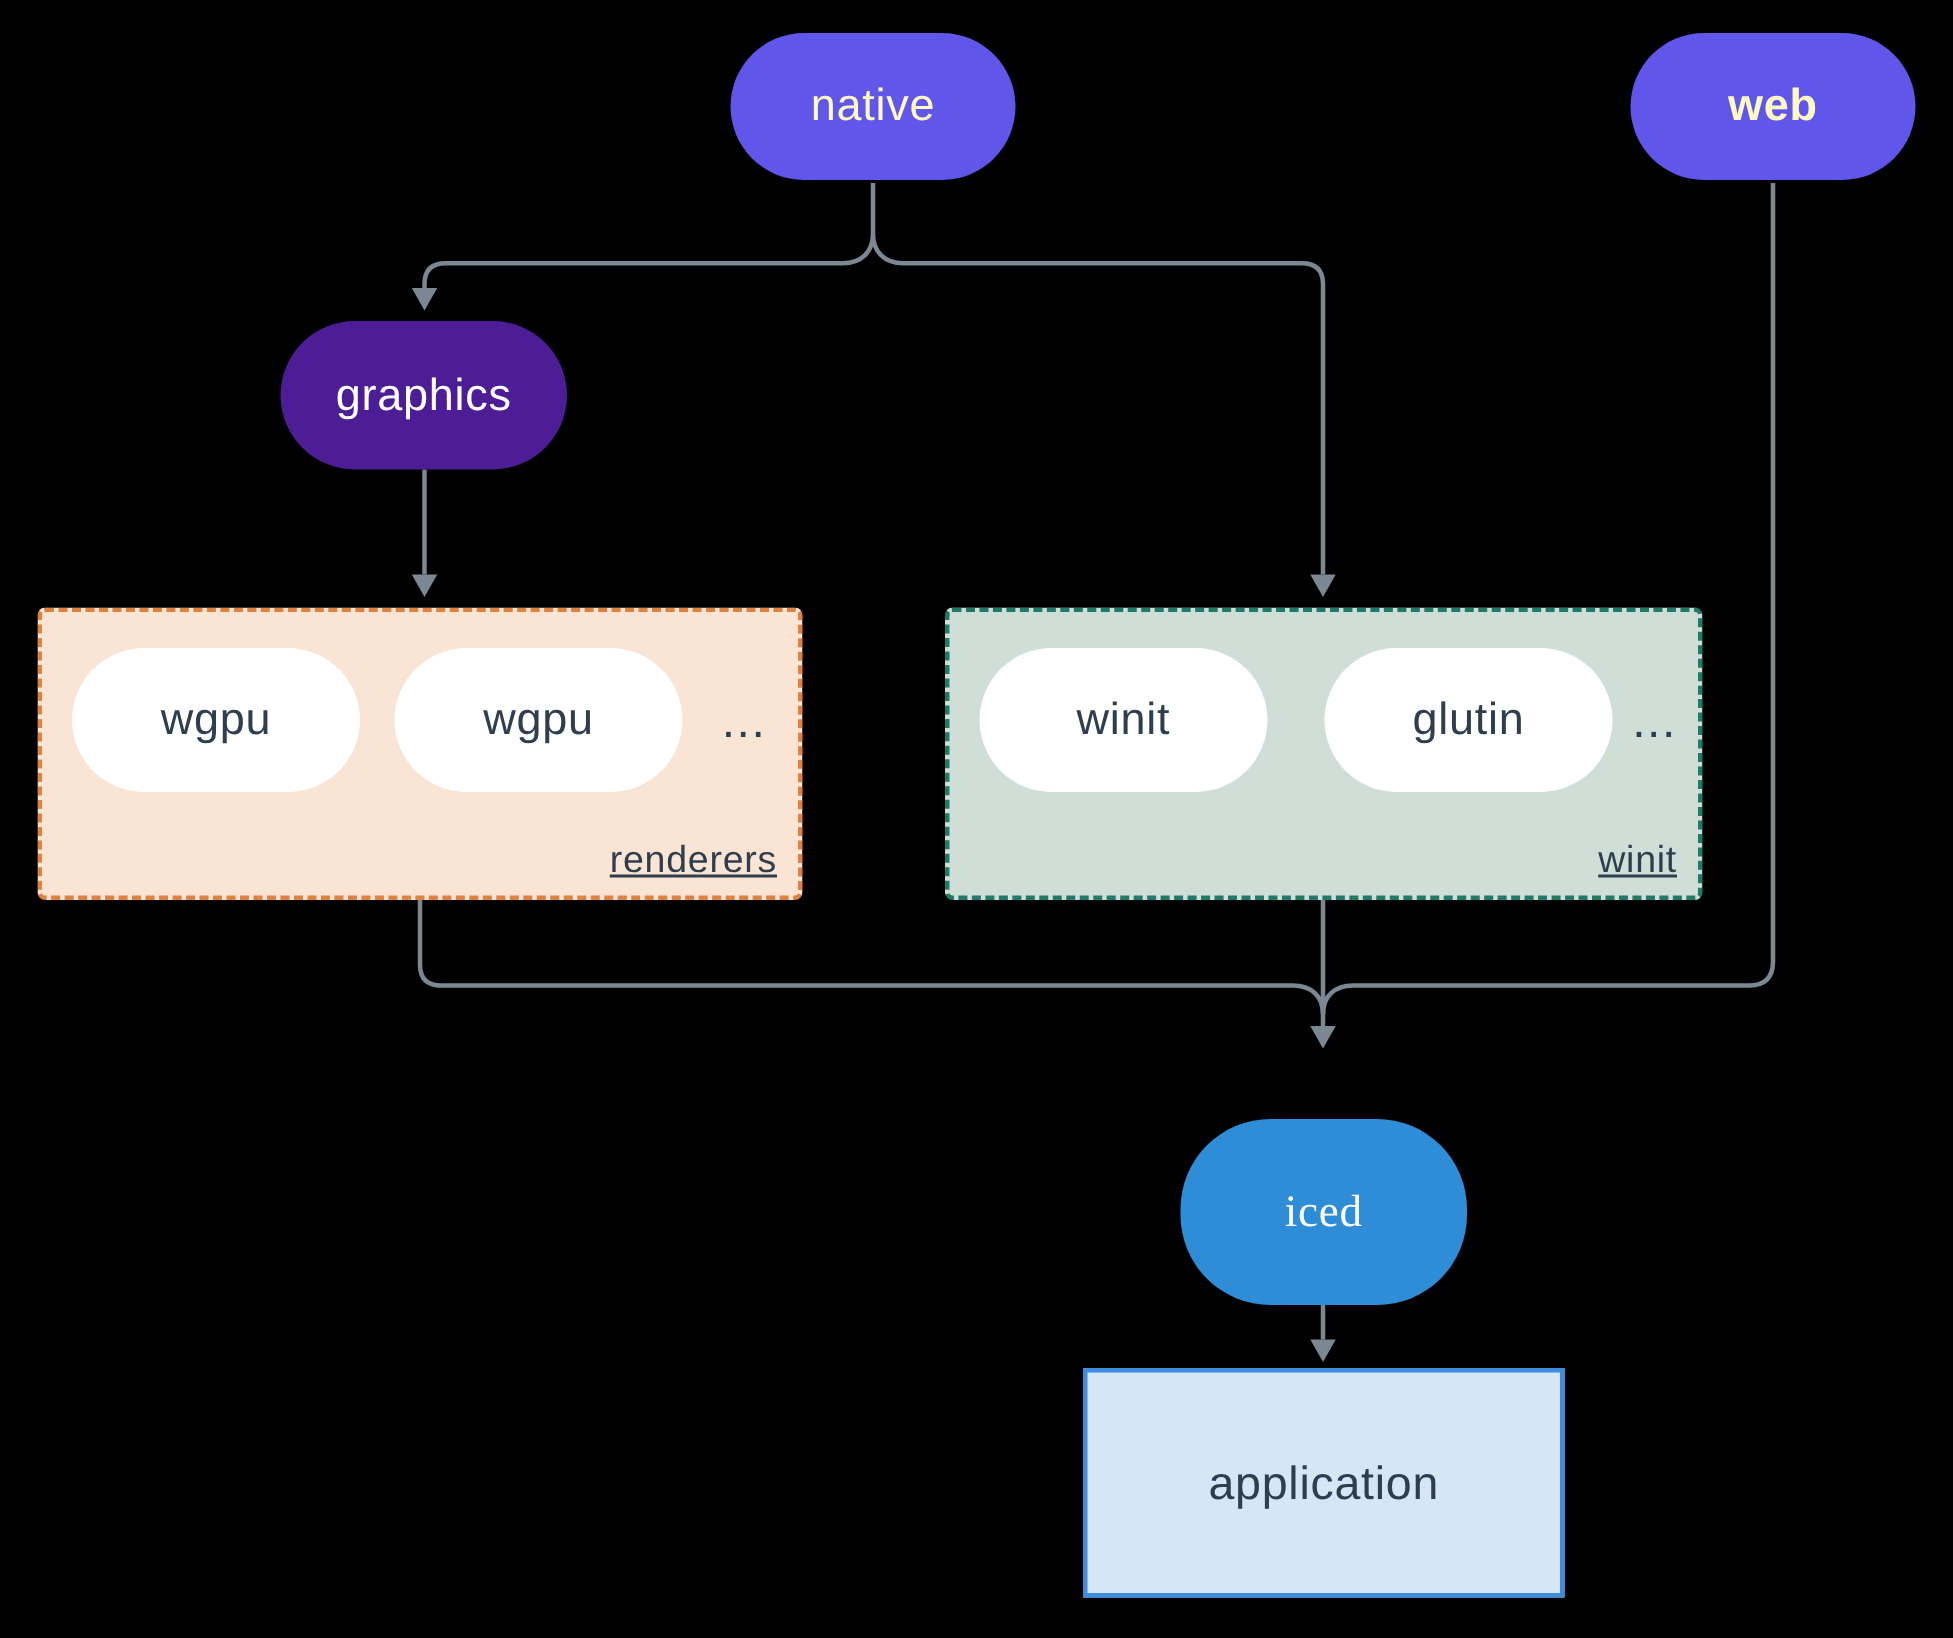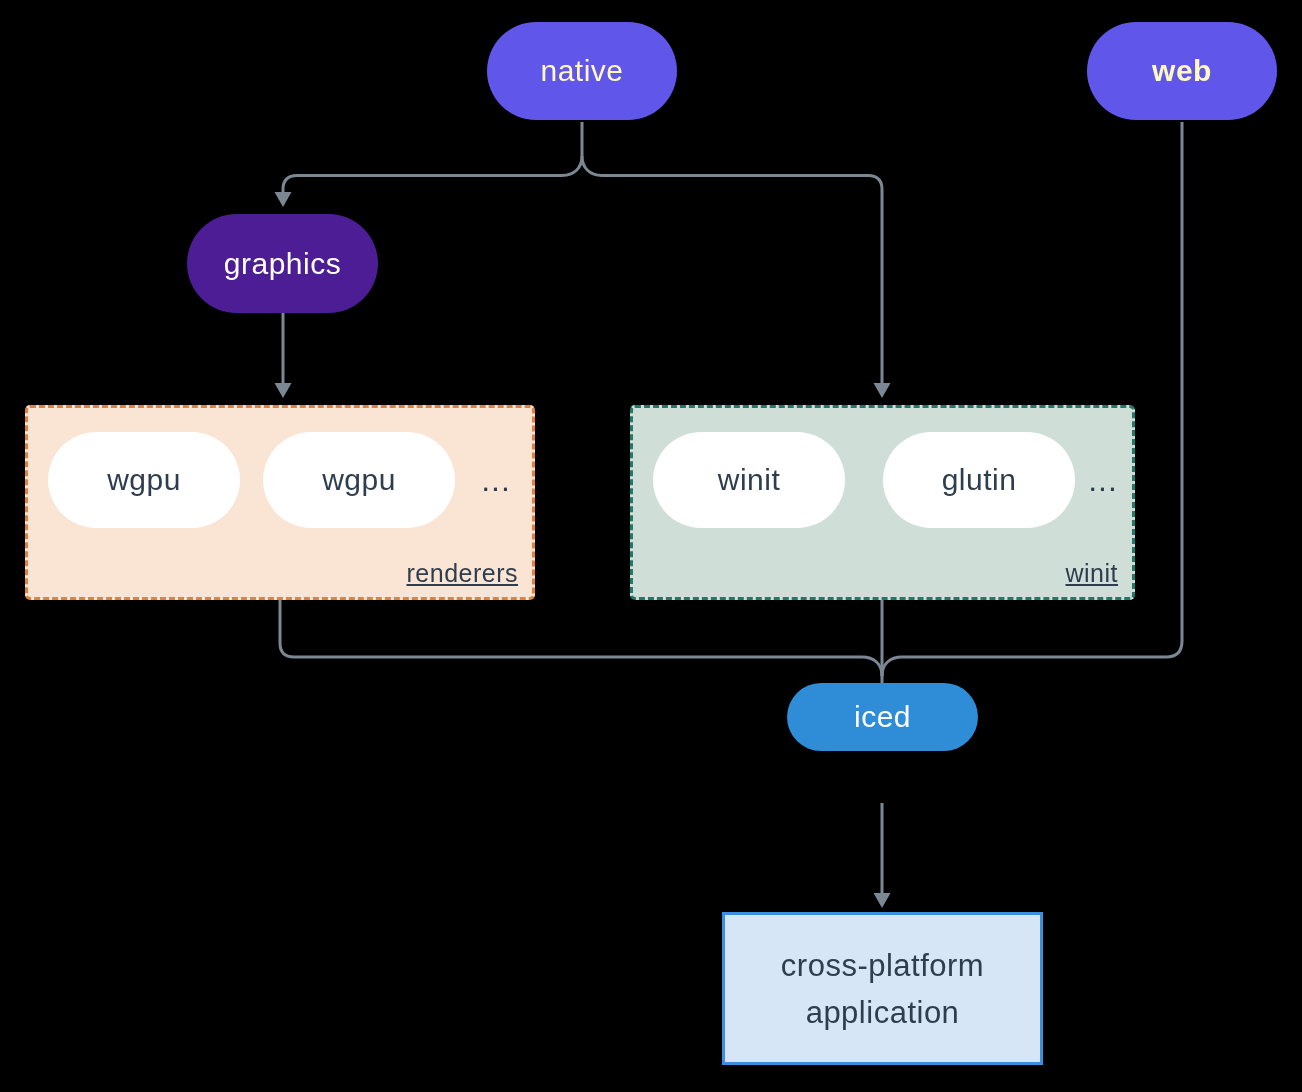--- a/index.html
+++ b/index.html
@@ -21,21 +21,21 @@
     z-index: 2;
   }
   .pill.purple { background: #6156EA; color: #fef9c3; }
   .pill.orange { background: #4c1d95; color: #FFFFFF; }
   .pill.blue   { background: #2F8DD8; color: #FFFFFF; }
   .pill.white  { background: #FFFFFF; color: #2F3E4E; }
 
   #node-native   { left: 487px; top: 22px;  width: 190px; height: 98px; }
   #node-web      { left: 1087px; top: 22px; width: 190px; height: 98px; font-weight: bold; }
   #node-graphics { left: 187px; top: 214px; width: 191px; height: 99px; }
-  #node-iced     { left: 787px; top: 683px; width: 191px; height: 68px; }
+  #node-iced     { left: 787px; top: 746px; width: 191px; height: 124px; font-family: Liberation Serif, serif; }
 
   .group {
     position: absolute;
     box-sizing: border-box;
     border-radius: 5px;
     z-index: 2;
   }
   #group-renderers {
     left: 25px; top: 405px; width: 510px; height: 195px;
     background: #FAE4D3; border: 3px dashed #E0813C;
@@ -136,17 +136,16 @@
     </div>
     <div class="ellipsis" id="shells-ellipsis">...</div>
     <div class="group-label">winit</div>
   </div>
 
   <div class="pill blue" id="node-iced">
     <span>iced</span>
   </div>
 
   <div class="app-box">
-    <div>cross-platform</div>
     <div>application</div>
   </div>
 
 </div>
 
 </body></html>

